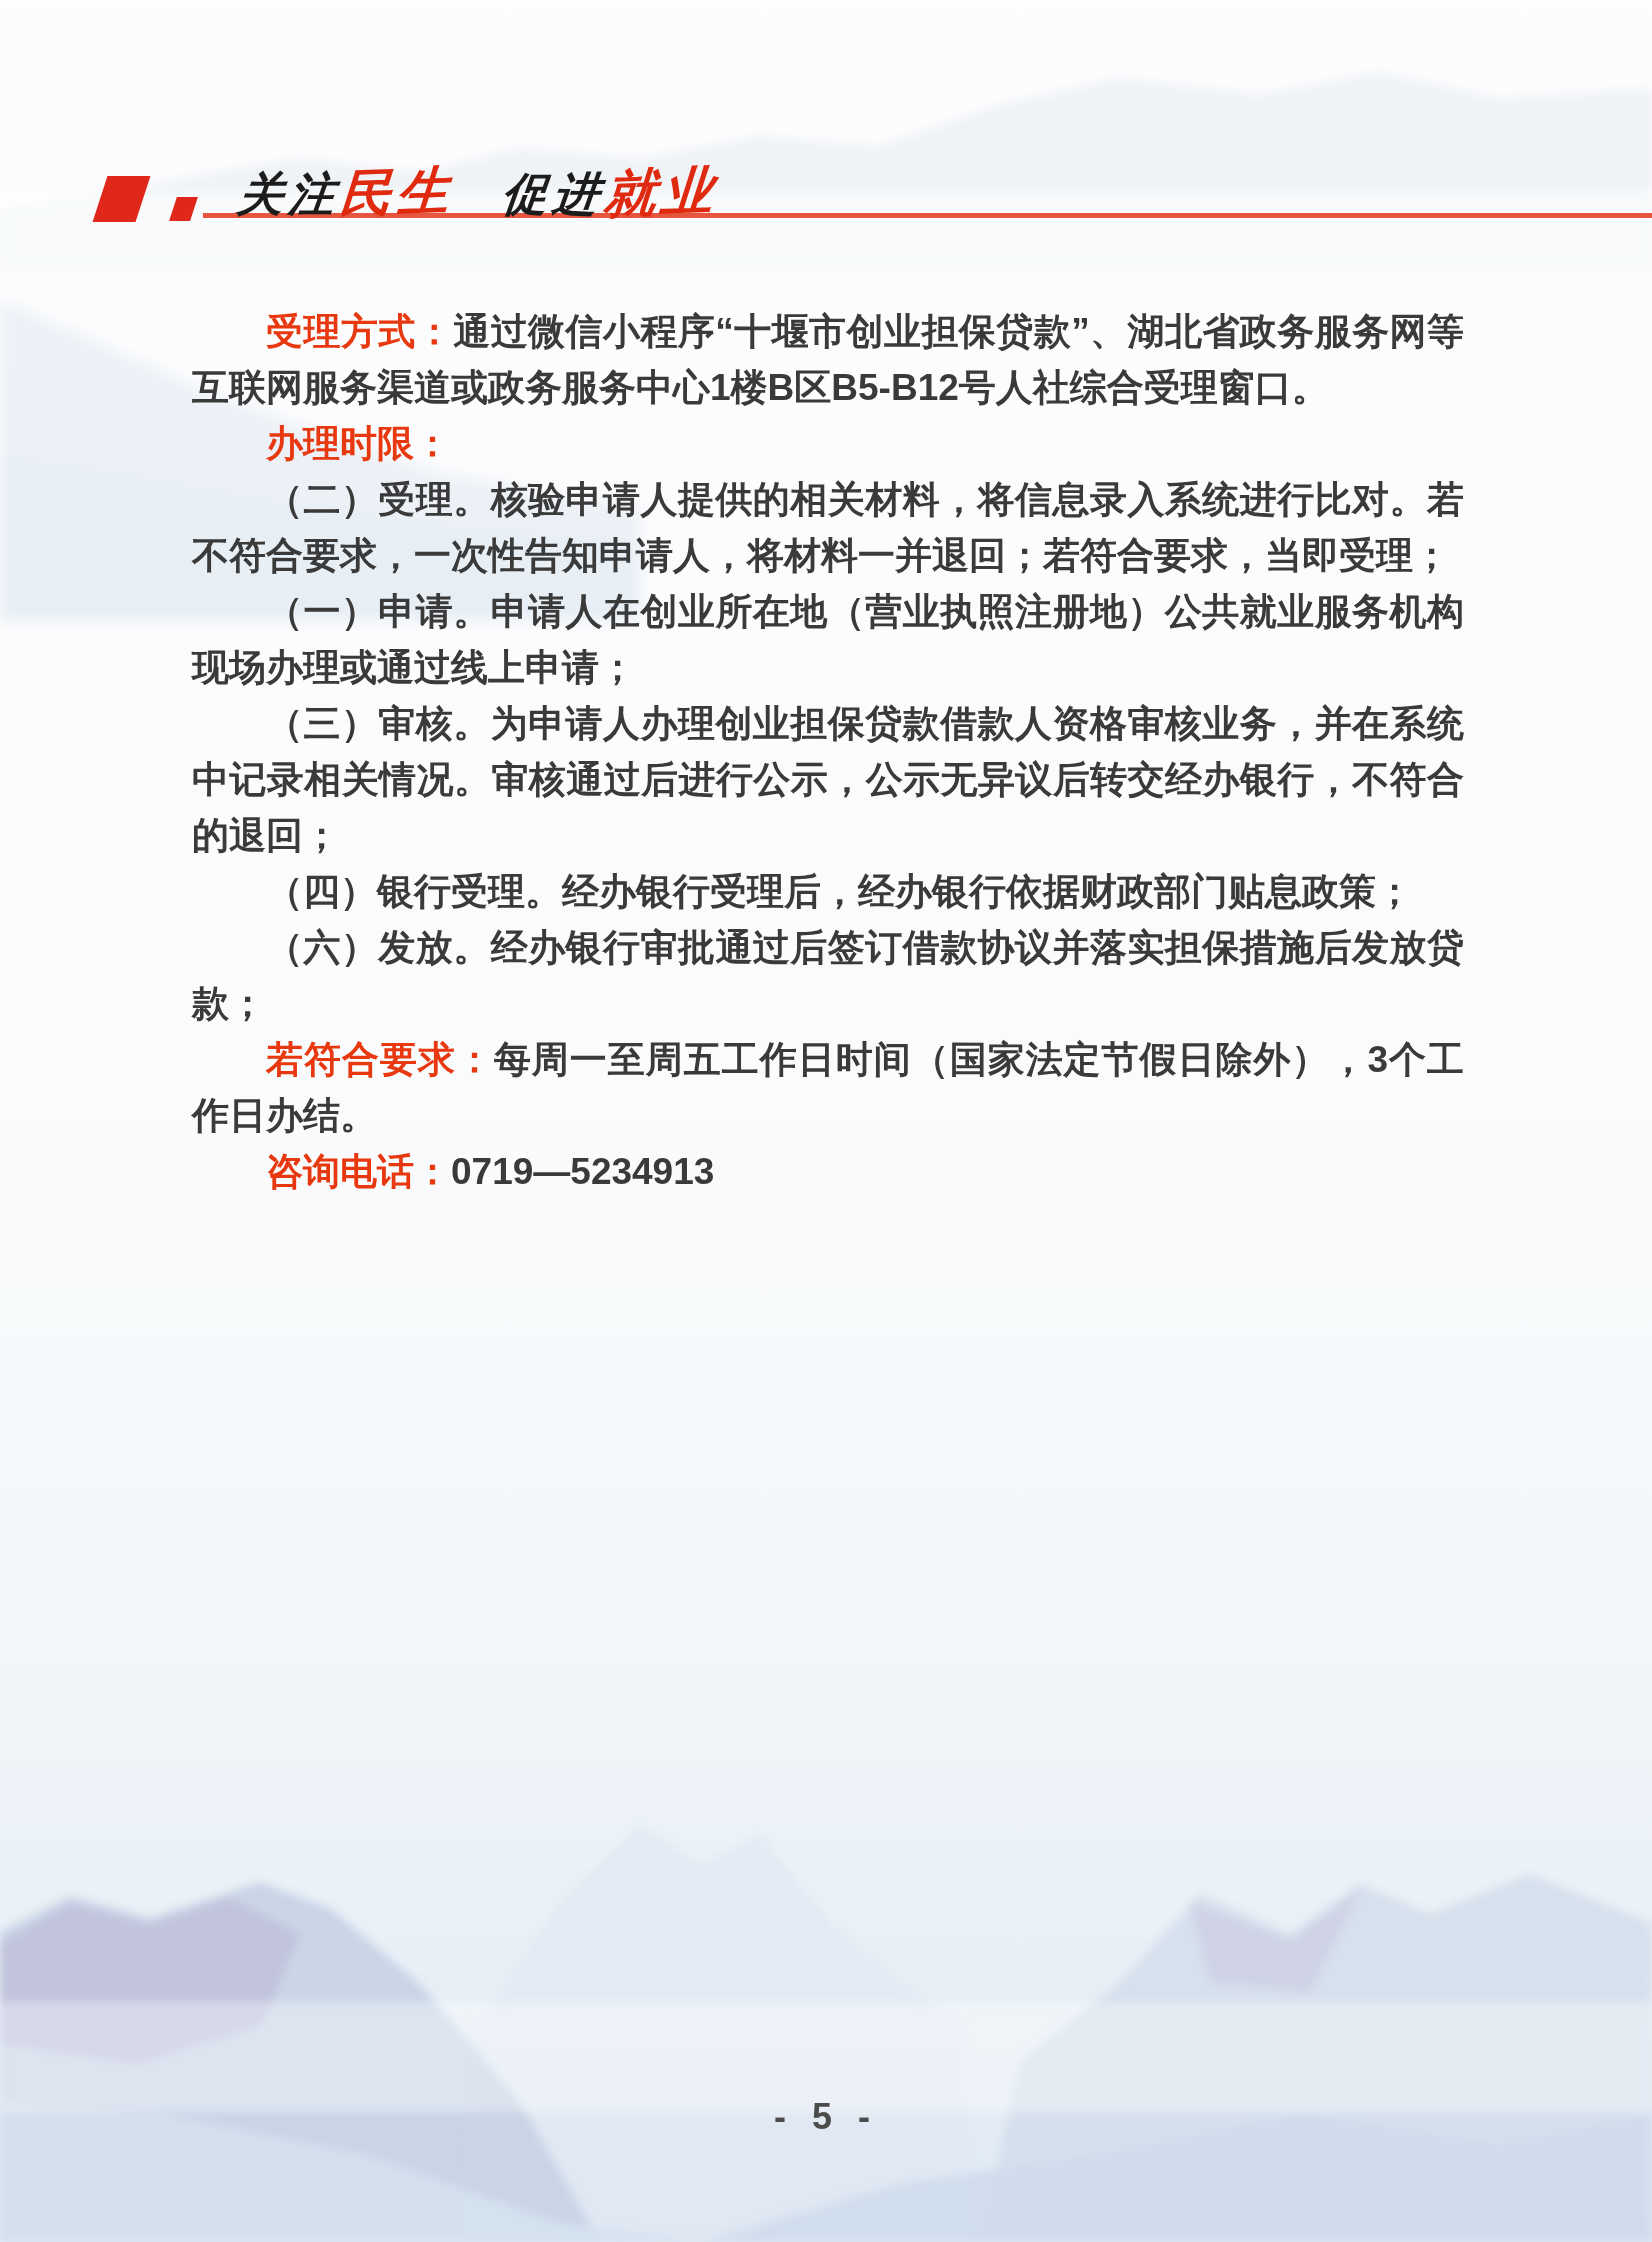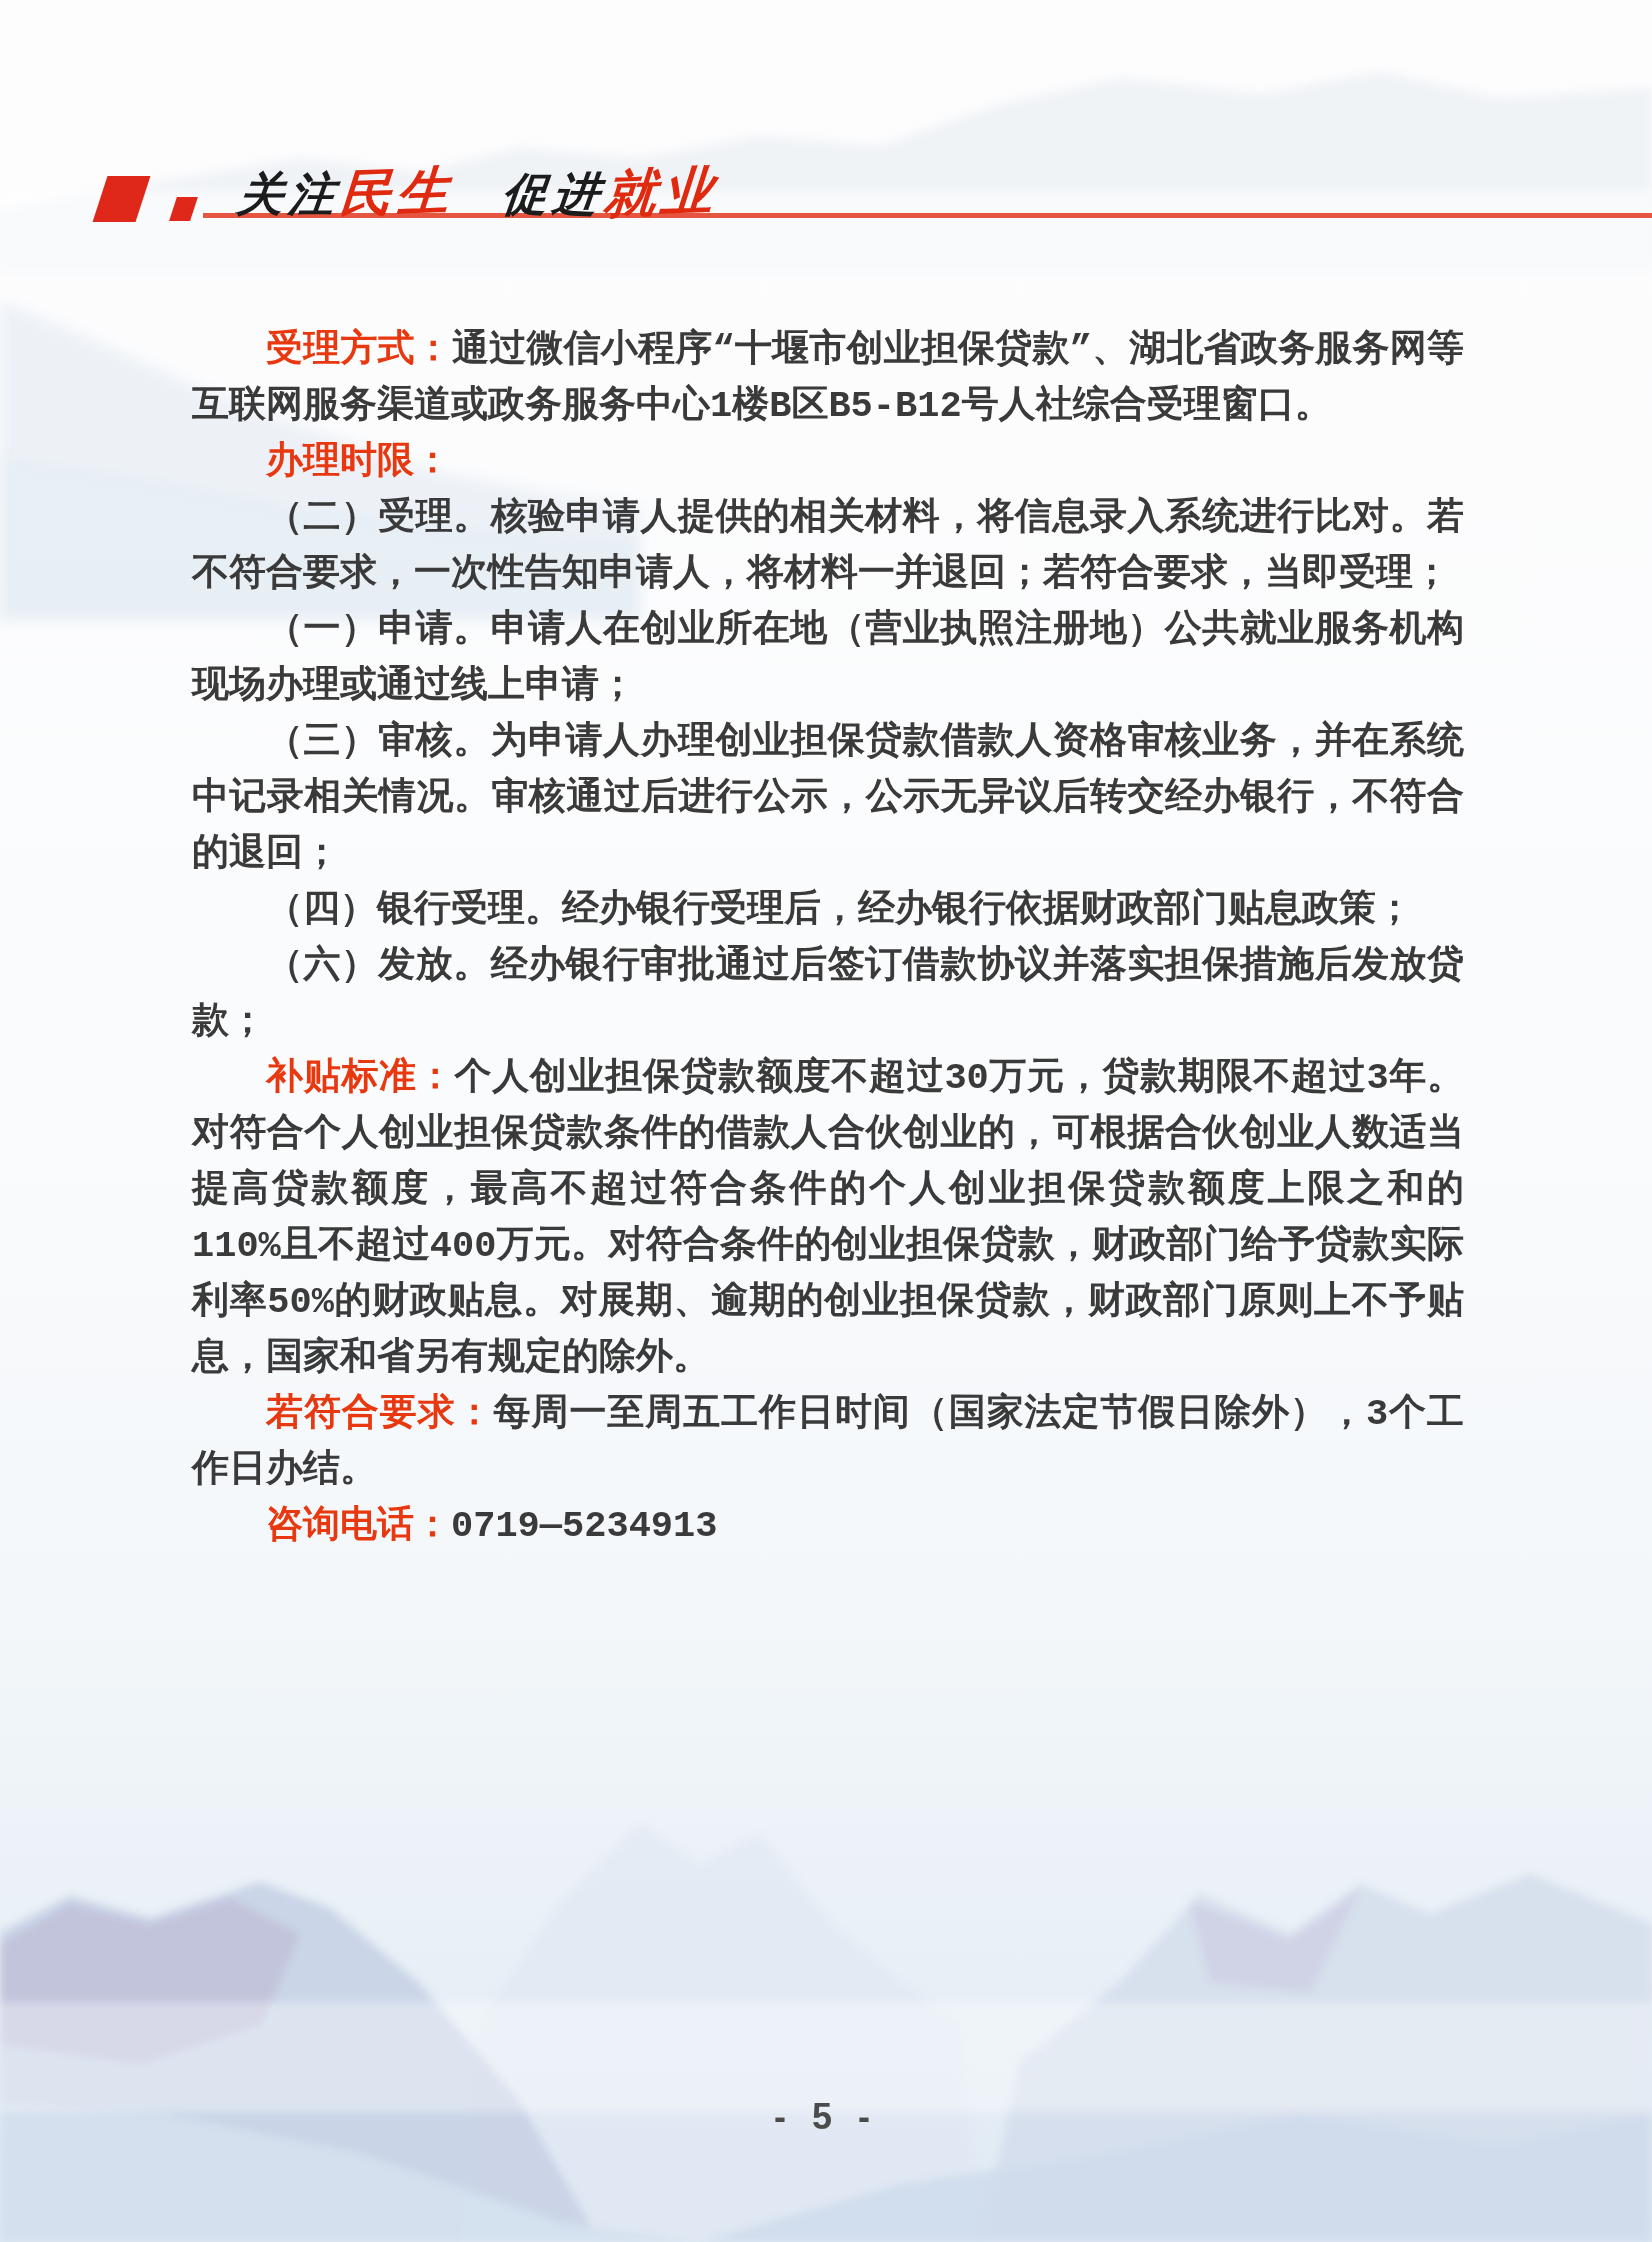--- a/index.html
+++ b/index.html
@@ -26,23 +26,23 @@
     transform: skewX(-6deg);
     letter-spacing: 5px; white-space: nowrap;
   }
   .seg { display: inline-block; }
   .seg-black { color: #1c1c1c; }
   .seg-red   { color: #e02a10; font-size: 52px; transform: rotate(-2deg); }
   .seg-gap   { margin-left: 48px; }
 
   
   #content {
-    position: absolute; left: 192px; top: 322px; width: 1272px;
+    position: absolute; left: 192px; top: 304px; width: 1272px;
     font-size: 37px; line-height: 56px; font-weight: bold;
-    color: #3a3a3a; text-align: justify; font-family: Liberation Mono, monospace;
+    color: #3a3a3a; text-align: justify;
   }
   #content p { margin: 0; text-indent: 2em; }
   .plabel { color: #e8380f; }
 
   
   #page-number {
     position: absolute; left: 0; top: 2096px; width: 1652px;
     text-align: center; font-size: 36px; font-weight: bold;
     color: #4b4b4b; letter-spacing: 8px;
   }
@@ -78,18 +78,17 @@
 <div id="slogan"><span class="seg seg-black">关注</span><span class="seg seg-red">民生</span><span class="seg seg-black seg-gap">促进</span><span class="seg seg-red">就业</span></div>
 
 <div id="content">
   <p><span class="plabel">受理方式：</span><span>通过微信小程序“十堰市创业担保贷款”、湖北省政务服务网等互联网服务渠道或政务服务中心1楼B区B5-B12号人社综合受理窗口。</span></p>
   <p><span class="plabel">办理时限：</span><span></span></p>
   <p><span>（二）受理。核验申请人提供的相关材料，将信息录入系统进行比对。若不符合要求，一次性告知申请人，将材料一并退回；若符合要求，当即受理；</span></p>
   <p><span>（一）申请。申请人在创业所在地（营业执照注册地）公共就业服务机构现场办理或通过线上申请；</span></p>
   <p><span>（三）审核。为申请人办理创业担保贷款借款人资格审核业务，并在系统中记录相关情况。审核通过后进行公示，公示无异议后转交经办银行，不符合的退回；</span></p>
   <p><span>（四）银行受理。经办银行受理后，经办银行依据财政部门贴息政策；</span></p>
   <p><span>（六）发放。经办银行审批通过后签订借款协议并落实担保措施后发放贷款；</span></p>
-  <p><span class="plabel">补贴标准：</span><span>个人创业担保贷款额度不超过30万元，贷款期限不超过3年。对符合个人创业担保贷款条件的借款人合伙创业的，可根据合伙创业人数适当提高贷款额度，最高不超过符合条件的个人创业担保贷款额度上限之和的110%且不超过400万元。对符合条件的创业担保贷款，财政部门给予贷款实际利率50%的财政贴息。对展期、逾期的创业担保贷款，财政部门原则上不予贴息，国家和省另有规定的除外。</span></p>
   <p><span class="plabel">若符合要求：</span><span>每周一至周五工作日时间（国家法定节假日除外），3个工作日办结。</span></p>
   <p><span class="plabel">咨询电话：</span><span>0719—5234913</span></p>
 </div>
 
 <div id="page-number">- 5 -</div>
 
 </body></html>

